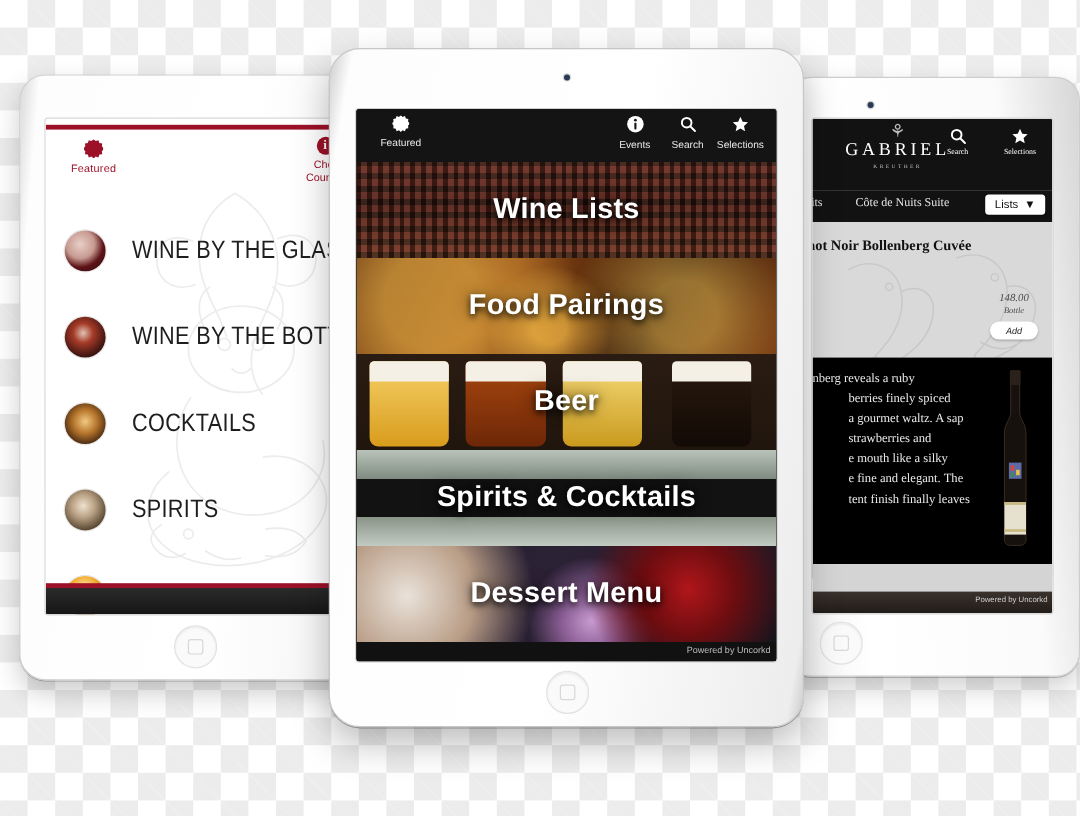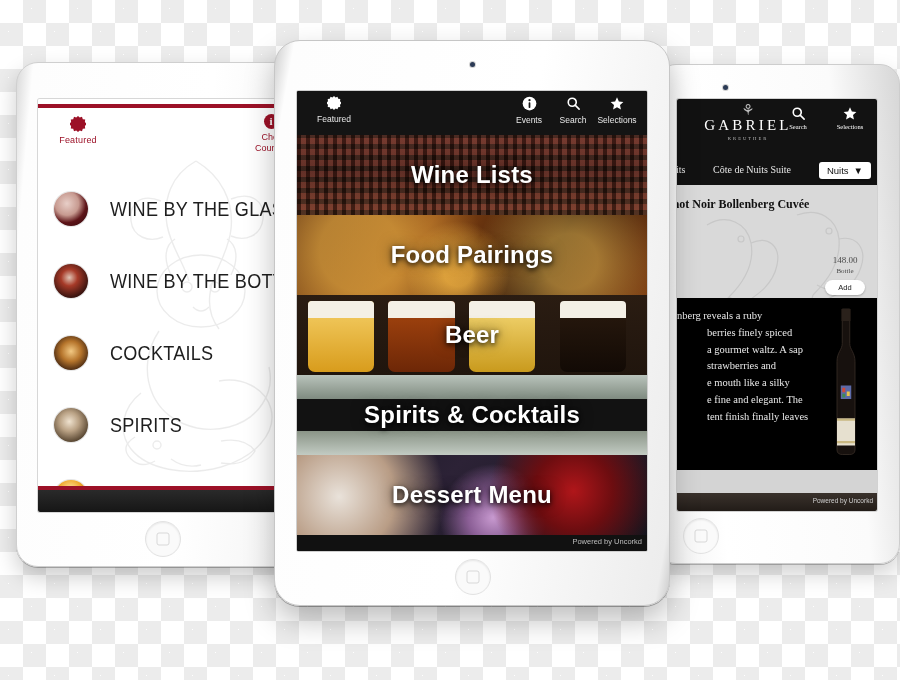--- a/index.html
+++ b/index.html
@@ -156,21 +156,21 @@
   .rt-nav .right .navbtn .gl{height:15px;display:flex;align-items:center;justify-content:center;}
   .rt-nav .right .navbtn .lbl{font-size:6.5px;margin-top:2px;font-family:"Liberation Serif",serif;}
   .rt-tabs{background:#121212;flex:none;height:26px;position:relative;color:#e6e6e6;}
   .rt-tabs .t{position:absolute;top:5px;font-size:10px;white-space:nowrap;}
   .rt-more{position:absolute;right:6px;top:3px;background:#fff;color:#111;
     font-size:9.5px;padding:3px 8px;border-radius:3px;display:flex;align-items:center;gap:5px;
     font-family:"Liberation Sans",sans-serif;box-shadow:0 1px 2px rgba(0,0,0,.4);}
   .rt-body{flex:1;position:relative;background:#d9d9d9;overflow:hidden;}
   .rt-wm{position:absolute;inset:0;opacity:.22;}
   .rt-title{position:absolute;left:-28px;top:12px;font-size:12px;color:#111;white-space:nowrap;font-weight:bold;}
-  .rt-price{position:absolute;right:12px;top:70px;text-align:center;color:#4a4a4a;}
+  .rt-price{position:absolute;right:12px;top:58px;text-align:center;color:#4a4a4a;font-style:italic;}
   .rt-price .p{font-size:9px;}
   .rt-price .u{font-size:7px;margin-top:2px;}
   .rt-add{margin-top:5px;background:#fff;border-radius:10px;font-size:7.5px;
     padding:3px 0;width:40px;color:#222;box-shadow:0 1px 2px rgba(0,0,0,.25);
     font-family:"Liberation Sans",sans-serif;}
   .rt-desc{position:absolute;left:0;right:0;top:113px;height:184px;background:#000;color:#e9e9e9;
     font-size:10.5px;line-height:16.8px;padding:10px 0 0 0;box-sizing:border-box;overflow:hidden;}
   .rt-desc p{margin:0;padding-left:-6px;text-indent:-30px;margin-left:30px;white-space:pre-line;}
   .rt-bottle{position:absolute;right:16px;top:8px;width:30px;height:150px;}
   .rt-gap{position:absolute;left:0;right:0;top:285px;bottom:18px;background:#d4d4d4;}
@@ -375,21 +375,21 @@
               </div>
               <div class="lbl">Selections</div>
             </div>
           </div>
         </div>
 
         <div class="rt-tabs">
           <div class="t" style="left:-6px;">uits</div>
           <div class="t" style="left:36px;">Côte de Nuits Suite</div>
           <div class="rt-more">
-            <span>Nuits</span>
+            <span>Lists</span>
             <span>▼</span>
           </div>
         </div>
 
         <div class="rt-body">
           <svg class="rt-wm" viewBox="0 0 200 300" preserveAspectRatio="xMidYMid slice">
             <g fill="none" stroke="#8c8c8c" stroke-width="1.2">
               <path d="M30 40 C50 28 70 38 74 58 C78 80 66 98 52 112 C40 124 34 140 38 156"></path>
               <path d="M74 58 C92 50 104 62 100 80 C96 100 80 110 68 118"></path>
               <path d="M38 156 C28 176 32 200 48 214 C66 230 94 228 108 212"></path>

